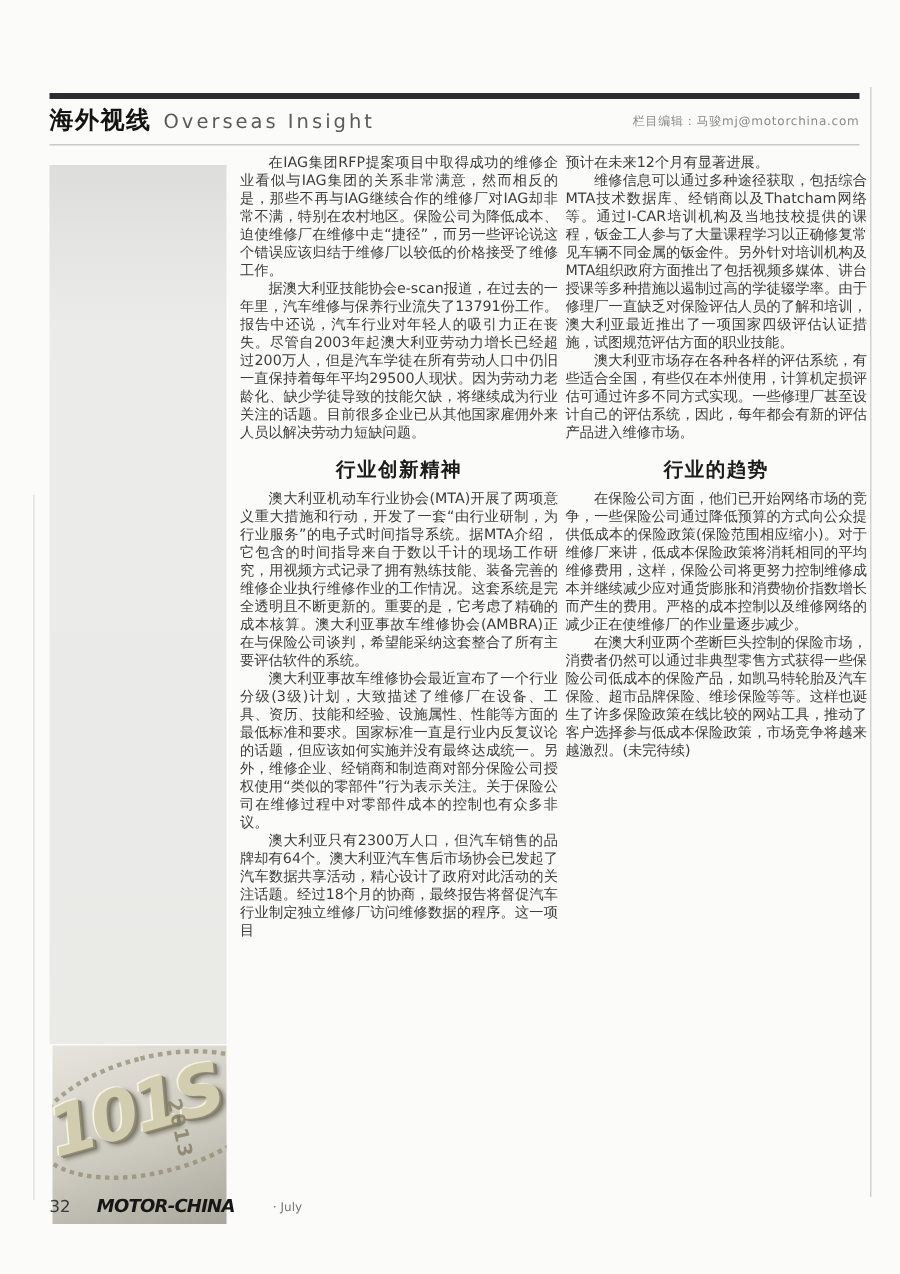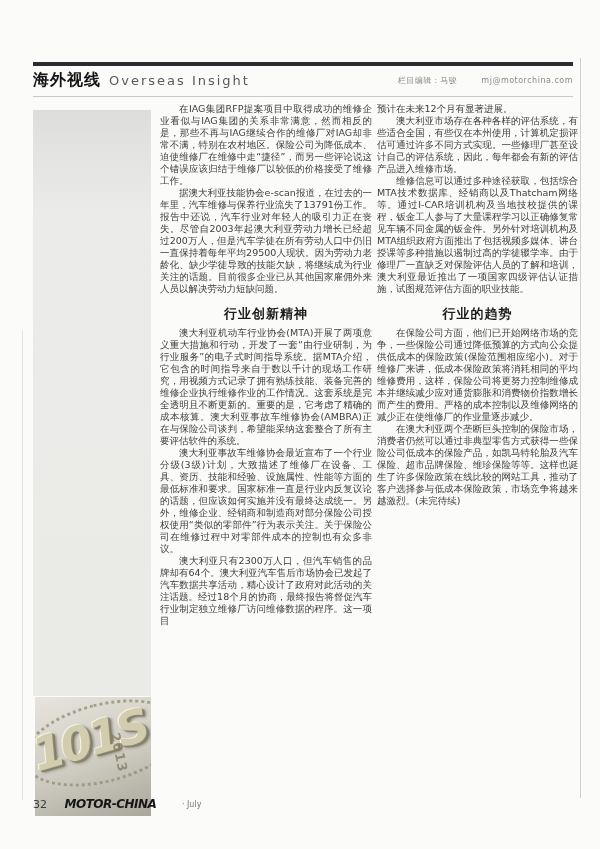--- a/index.html
+++ b/index.html
@@ -8,21 +8,21 @@
     background:#fbfbf9;
     font-family:"DejaVu Sans","Liberation Sans",sans-serif;
     color:#3d3d3d;
   }
   
   .topbar{position:absolute;left:33px;top:62px;width:540px;height:4px;background:#2b2b31;}
   .masthead{position:absolute;left:33px;top:70px;width:540px;height:24px;}
   .title-cn{font-size:16px;font-weight:bold;color:#141414;letter-spacing:1px;}
   .title-en{font-size:13px;color:#5a5a5a;margin-left:8px;letter-spacing:2px;}
   .editor-info{position:absolute;right:0;top:5px;font-size:8px;color:#8a8a8a;letter-spacing:.5px;}
-  .editor-info .email{margin-left:24px;}
+  .editor-info .email{margin-left:0;}
   .headrule{position:absolute;left:33px;top:96px;width:540px;height:1px;background:#c9c9c5;}
   .page-edge-right{position:absolute;left:580px;top:58px;width:1px;height:740px;background:#d2d2cd;}
   .page-edge-left{position:absolute;left:22px;top:330px;width:1px;height:470px;background:#e3e3df;}
 
   
   .gray-strip{
     position:absolute;left:33px;top:110px;width:118px;height:586px;
     background:linear-gradient(#dddddb 0%,#e3e3e1 7%,#ebebe9 18%,#eaeae7 100%);
   }
   .photo{
@@ -91,22 +91,22 @@
   <p>在IAG集团RFP提案项目中取得成功的维修企业看似与IAG集团的关系非常满意，然而相反的是，那些不再与IAG继续合作的维修厂对IAG却非常不满，特别在农村地区。保险公司为降低成本、迫使维修厂在维修中走“捷径”，而另一些评论说这个错误应该归结于维修厂以较低的价格接受了维修工作。</p>
   <p>据澳大利亚技能协会e-scan报道，在过去的一年里，汽车维修与保养行业流失了13791份工作。报告中还说，汽车行业对年轻人的吸引力正在丧失。尽管自2003年起澳大利亚劳动力增长已经超过200万人，但是汽车学徒在所有劳动人口中仍旧一直保持着每年平均29500人现状。因为劳动力老龄化、缺少学徒导致的技能欠缺，将继续成为行业关注的话题。目前很多企业已从其他国家雇佣外来人员以解决劳动力短缺问题。</p>
   <h3>行业创新精神</h3>
   <p>澳大利亚机动车行业协会(MTA)开展了两项意义重大措施和行动，开发了一套“由行业研制，为行业服务”的电子式时间指导系统。据MTA介绍，它包含的时间指导来自于数以千计的现场工作研究，用视频方式记录了拥有熟练技能、装备完善的维修企业执行维修作业的工作情况。这套系统是完全透明且不断更新的。重要的是，它考虑了精确的成本核算。澳大利亚事故车维修协会(AMBRA)正在与保险公司谈判，希望能采纳这套整合了所有主要评估软件的系统。</p>
   <p>澳大利亚事故车维修协会最近宣布了一个行业分级(3级)计划，大致描述了维修厂在设备、工具、资历、技能和经验、设施属性、性能等方面的最低标准和要求。国家标准一直是行业内反复议论的话题，但应该如何实施并没有最终达成统一。另外，维修企业、经销商和制造商对部分保险公司授权使用“类似的零部件”行为表示关注。关于保险公司在维修过程中对零部件成本的控制也有众多非议。</p>
   <p>澳大利亚只有2300万人口，但汽车销售的品牌却有64个。澳大利亚汽车售后市场协会已发起了汽车数据共享活动，精心设计了政府对此活动的关注话题。经过18个月的协商，最终报告将督促汽车行业制定独立维修厂访问维修数据的程序。这一项目</p>
 </div>
 
 <div class="col col-right">
   <p class="no-indent">预计在未来12个月有显著进展。</p>
+  <p>维修信息可以通过多种途径获取，包括综合MTA技术数据库、经销商以及Thatcham网络等。通过I-CAR培训机构及当地技校提供的课程，钣金工人参与了大量课程学习以正确修复常见车辆不同金属的钣金件。另外针对培训机构及MTA组织政府方面推出了包括视频多媒体、讲台授课等多种措施以遏制过高的学徒辍学率。由于修理厂一直缺乏对保险评估人员的了解和培训，澳大利亚最近推出了一项国家四级评估认证措施，试图规范评估方面的职业技能。</p>
   <p>澳大利亚市场存在各种各样的评估系统，有些适合全国，有些仅在本州使用，计算机定损评估可通过许多不同方式实现。一些修理厂甚至设计自己的评估系统，因此，每年都会有新的评估产品进入维修市场。</p>
-  <p>维修信息可以通过多种途径获取，包括综合MTA技术数据库、经销商以及Thatcham网络等。通过I-CAR培训机构及当地技校提供的课程，钣金工人参与了大量课程学习以正确修复常见车辆不同金属的钣金件。另外针对培训机构及MTA组织政府方面推出了包括视频多媒体、讲台授课等多种措施以遏制过高的学徒辍学率。由于修理厂一直缺乏对保险评估人员的了解和培训，澳大利亚最近推出了一项国家四级评估认证措施，试图规范评估方面的职业技能。</p>
   <h3>行业的趋势</h3>
   <p>在保险公司方面，他们已开始网络市场的竞争，一些保险公司通过降低预算的方式向公众提供低成本的保险政策(保险范围相应缩小)。对于维修厂来讲，低成本保险政策将消耗相同的平均维修费用，这样，保险公司将更努力控制维修成本并继续减少应对通货膨胀和消费物价指数增长而产生的费用。严格的成本控制以及维修网络的减少正在使维修厂的作业量逐步减少。</p>
   <p><span>在澳大利亚两个垄断巨头控制的保险市场，消费者仍然可以通过非典型零售方式获得一些保险公司低成本的保险产品，如凯马特轮胎及汽车保险、超市品牌保险、维珍保险等等。这样也诞生了许多保险政策在线比较的网站工具，推动了客户选择参与低成本保险政策，市场竞争将越来越激烈。(未完待续)</span></p>
 </div>
 
 <div class="footer">
   <span class="pageno">32</span>
   <span class="mag">MOTOR-CHINA</span>
   <span class="issue">· July</span>
 </div>

